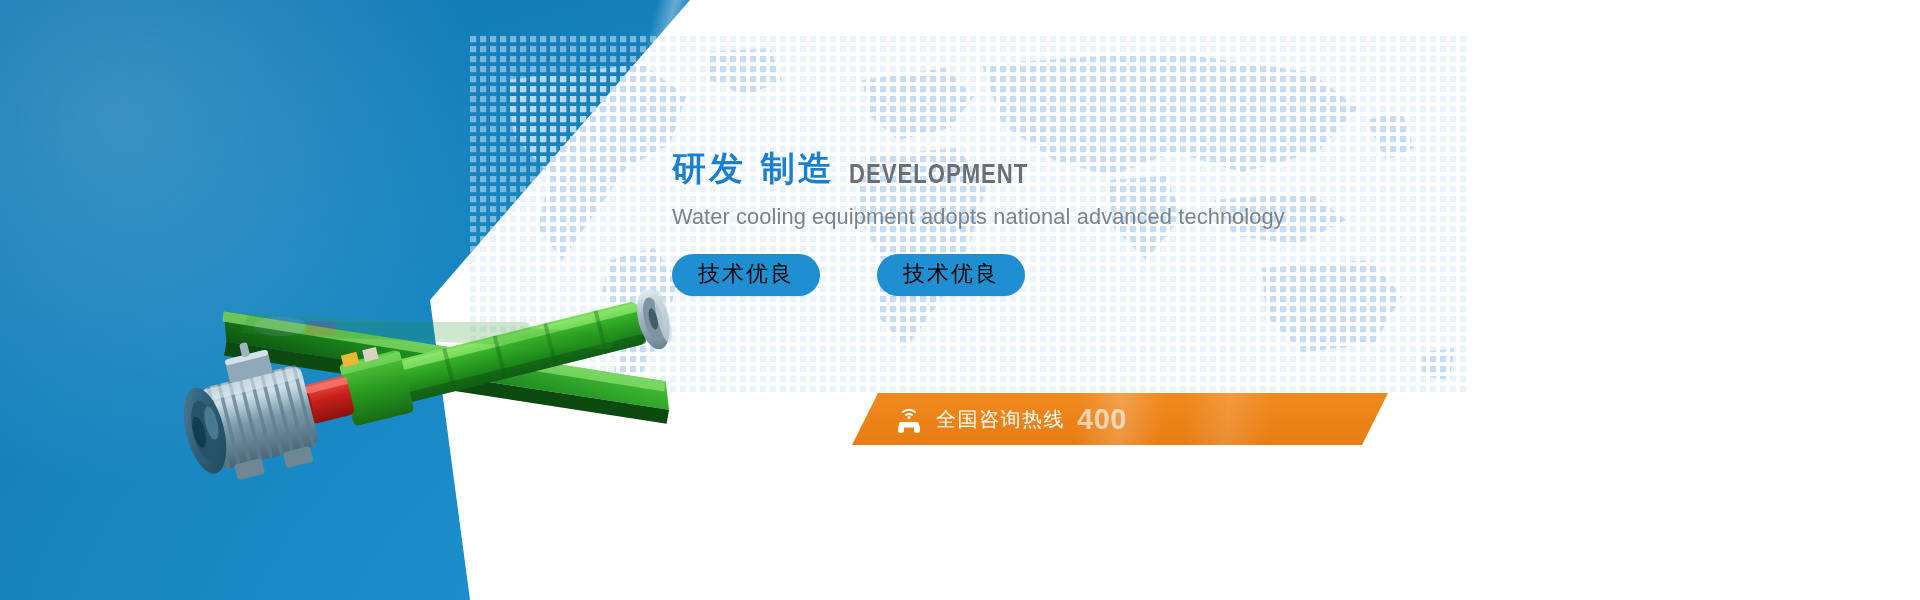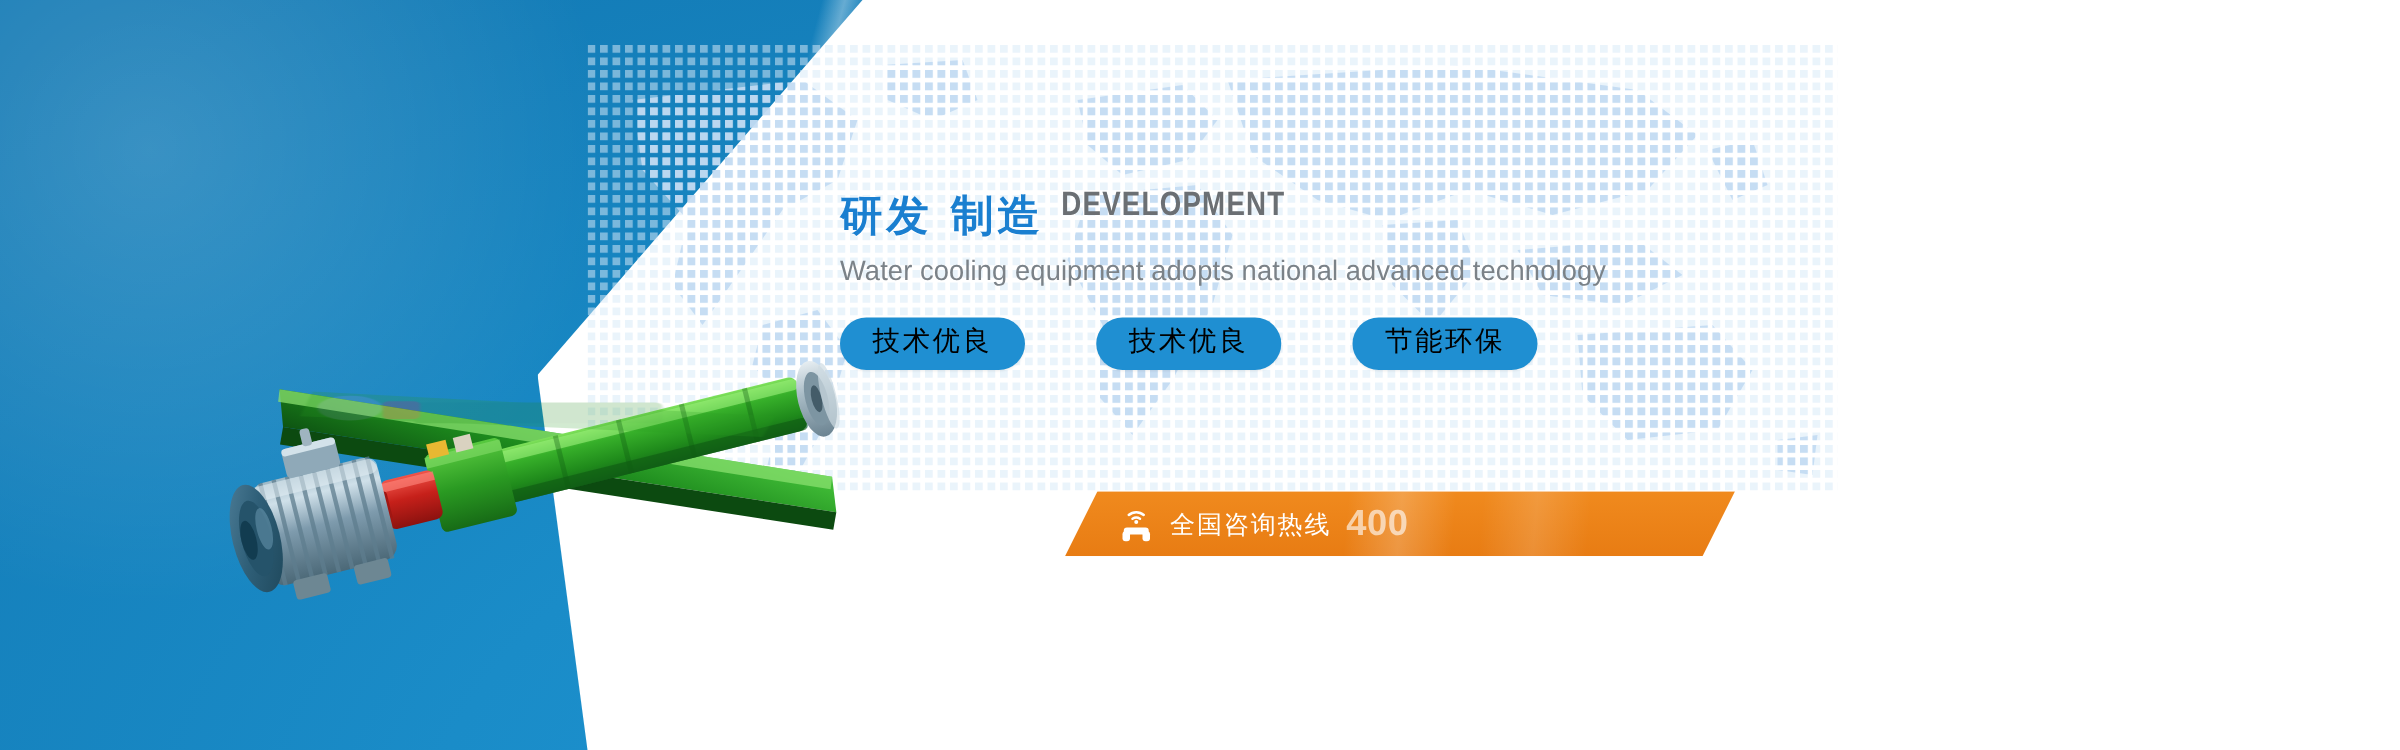--- a/index.html
+++ b/index.html
@@ -55,21 +55,21 @@
   #reflection {
     position:absolute; left:210px; top:355px; width:430px; height:140px;
     opacity:.26; transform:scaleY(-.55); transform-origin:top center;
     filter:blur(1.1px);
     pointer-events:none;
   }
 
   
   #copy { position:absolute; left:672px; top:150px; width:760px; }
 
-  .kicker { display:flex; align-items:flex-start; gap:14px; height:42px; }
+  .kicker { display:flex; align-items:flex-end; gap:14px; height:42px; }
   .kicker .cn {
     font-size:34px; font-weight:bold; color:#1a7fd0; letter-spacing:3px;
     font-family:"DejaVu Sans","Liberation Sans",sans-serif;
     text-shadow:0 1px 0 rgba(255,255,255,.8);
   }
   .kicker .en {
     font-size:27px; font-weight:bold; color:#6b6f73; letter-spacing:1.2px;
     transform:scaleX(.82); transform-origin:left bottom;
     font-family:"Liberation Sans Narrow","Liberation Sans",sans-serif;
     position:relative; top:-2px;
@@ -307,21 +307,20 @@
       <span class="cn">研发 制造</span>
       <span class="en">DEVELOPMENT</span>
     </div>
 
 
     <div class="subline">Water cooling equipment adopts national advanced technology</div>
 
     <div class="pills">
       <div class="pill">技术优良</div>
       <div class="pill">技术优良</div>
-      <div class="pill">节能环保</div>
     </div>
   </div>
 
   <div id="hotline">
     <div class="washes"></div>
     <div class="inner">
       <svg width="30" height="32" viewBox="0 0 30 32">
 
         <path d="M9 9 A9 9 0 0 1 21 9" stroke="#ffffff" stroke-width="2" fill="none" stroke-linecap="round"></path>
         <path d="M12 12 A5.5 5.5 0 0 1 18 12" stroke="#ffffff" stroke-width="2" fill="none" stroke-linecap="round"></path>

